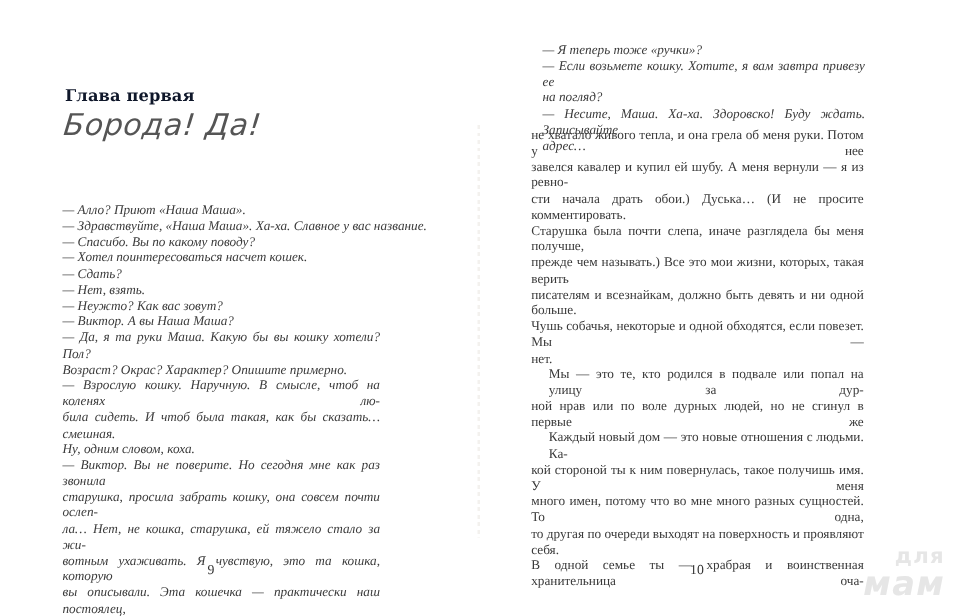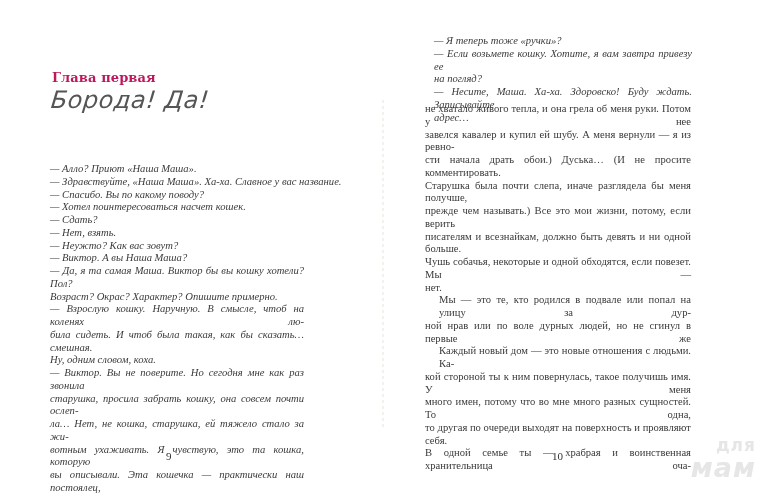--- a/index.html
+++ b/index.html
@@ -9,21 +9,21 @@
   }
   .page { position: absolute; top: 0; height: 493px; }
   .page-left { left: 0; width: 385px; }
   .page-right { left: 385px; width: 385px; border-radius: 15px; }
   .spine {
     position: absolute; left: 382px; top: 100px; width: 2px; height: 330px;
     background: repeating-linear-gradient(to bottom, #f3f1ee 0 3px, #ffffff 3px 6px);
   }
   .chapter-label {
     position: absolute; left: 52px; top: 70px; font-family: "DejaVu Serif", serif;
-    font-weight: bold; font-size: 13px; color: #be185d; letter-spacing: 0.1px;
+    font-weight: bold; font-size: 13px; color: #0f172a; letter-spacing: 0.1px;
   }
   .chapter-title {
     position: absolute; left: 51px; top: 86px; font-family: "DejaVu Sans", sans-serif;
     font-size: 24px; font-weight: normal; color: #555555; font-style: italic;
     letter-spacing: 0.5px; transform: skewX(-6deg);
   }
   .text-block {
     position: absolute; font-size: 10.6px; line-height: 12.75px; color: #3a3a3a;
   }
   .left-text { left: 50px; top: 163px; width: 254px; font-style: italic; }
@@ -52,21 +52,21 @@
   <div class="chapter-title">Борода! Да!</div>
   <div class="text-block left-text">
     <span class="line">— Алло? Приют «Наша Маша».</span>
     <span class="line">— Здравствуйте, «Наша Маша». Ха-ха. Славное у вас название.</span>
     <span class="line">— Спасибо. Вы по какому поводу?</span>
     <span class="line">— Хотел поинтересоваться насчет кошек.</span>
     <span class="line">— Сдать?</span>
     <span class="line">— Нет, взять.</span>
     <span class="line">— Неужто? Как вас зовут?</span>
     <span class="line">— Виктор. А вы Наша Маша?</span>
-    <span class="jl">— Да, я та самая Маша. Виктор бы вы кошку хотели? Пол?</span>
+    <span class="jl">— Да, я та руки Маша. Какую бы вы кошку хотели? Пол?</span>
     <span class="line">Возраст? Окрас? Характер? Опишите примерно.</span>
     <span class="jl">— Взрослую кошку. Наручную. В смысле, чтоб на коленях лю-</span>
     <span class="jl">била сидеть. И чтоб была такая, как бы сказать… смешная.</span>
     <span class="line">Ну, одним словом, коха.</span>
     <span class="jl">— Виктор. Вы не поверите. Но сегодня мне как раз звонила</span>
     <span class="jl">старушка, просила забрать кошку, она совсем почти ослеп-</span>
     <span class="jl">ла… Нет, не кошка, старушка, ей тяжело стало за жи-</span>
     <span class="jl">вотным ухаживать. Я чувствую, это та кошка, которую</span>
     <span class="jl">вы описывали. Эта кошечка — практически наш постоялец,</span>
 
@@ -82,21 +82,21 @@
     <span class="jl">— Если возьмете кошку. Хотите, я вам завтра привезу ее</span>
     <span class="line">на погляд?</span>
     <span class="jl">— Несите, Маша. Ха-ха. Здоровско! Буду ждать. Записывайте</span>
     <span class="line">адрес…</span>
   </div>
   <div class="text-block right-main">
     <span class="jl">не хватало живого тепла, и она грела об меня руки. Потом у нее</span>
     <span class="jl">завелся кавалер и купил ей шубу. А меня вернули — я из ревно-</span>
     <span class="jl">сти начала драть обои.) Дуська… (И не просите комментировать.</span>
     <span class="jl">Старушка была почти слепа, иначе разглядела бы меня получше,</span>
-    <span class="jl">прежде чем называть.) Все это мои жизни, потому, если верить</span>
+    <span class="jl">прежде чем называть.) Все это мои жизни, которых, такая верить</span>
     <span class="jl">писателям и всезнайкам, должно быть девять и ни одной больше.</span>
     <span class="jl">Чушь собачья, некоторые и одной обходятся, если повезет. Мы —</span>
     <span class="line">нет.</span>
     <span class="jl indent">Мы — это те, кто родился в подвале или попал на улицу за дур-</span>
     <span class="jl">ной нрав или по воле дурных людей, но не сгинул в первые же</span>
     <span class="jl indent">Каждый новый дом — это новые отношения с людьми. Ка-</span>
     <span class="jl">кой стороной ты к ним повернулась, такое получишь имя. У меня</span>
     <span class="jl">много имен, потому что во мне много разных сущностей. То одна,</span>
     <span class="jl">то другая по очереди выходят на поверхность и проявляют себя.</span>
     <span class="jl">В одной семье ты — храбрая и воинственная хранительница оча-</span>

